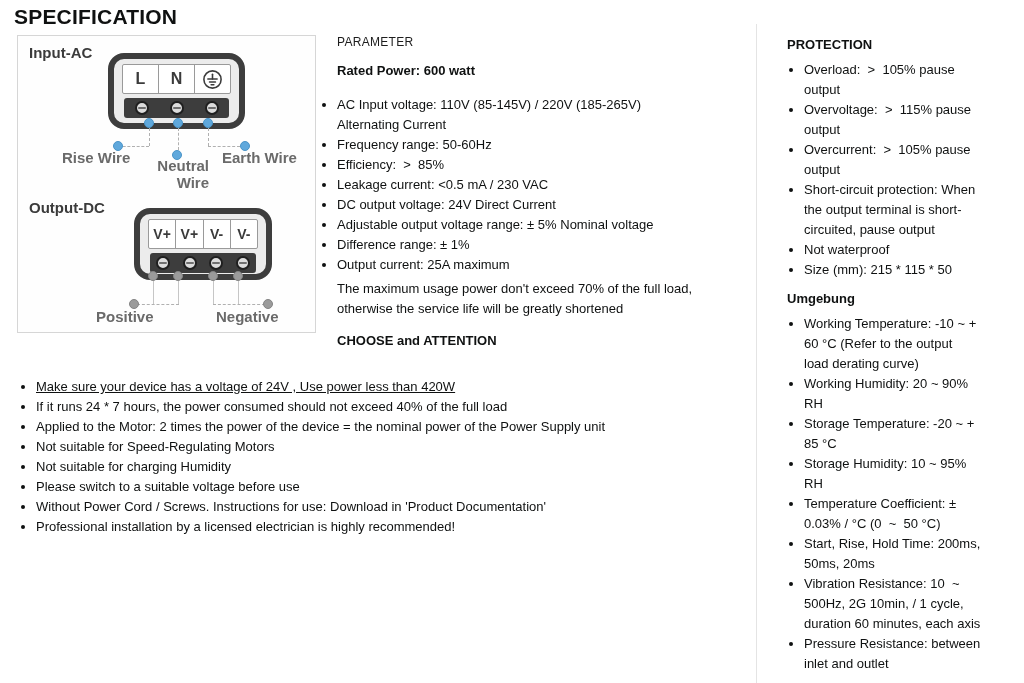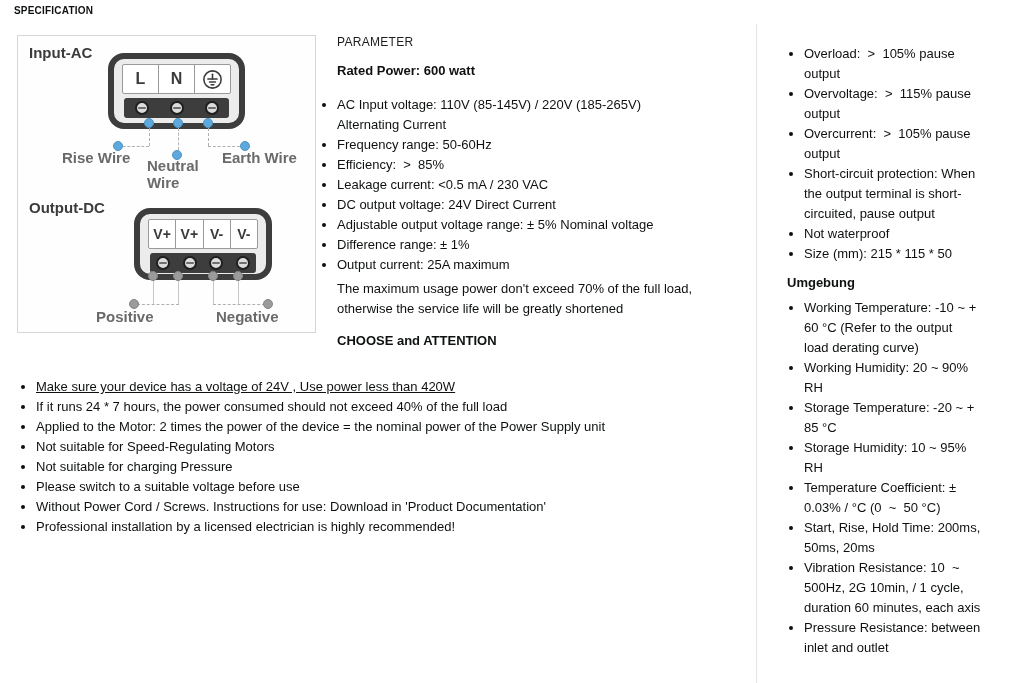--- a/index.html
+++ b/index.html
@@ -5,21 +5,21 @@
   html,body{margin:0;padding:0}
   body{
     width:1024px;height:683px;position:relative;overflow:hidden;
     background:#fff;color:#0F1111;
     font-family:"Liberation Sans",sans-serif;font-size:13px;
   }
   .b{font-weight:400}
   .u{text-decoration:underline}
 
   
-  .page-title{position:absolute;left:14px;top:5px;font-size:10px;font-weight:700;letter-spacing:.2px;color:#0F1111}
+  .page-title{position:absolute;left:14px;top:5px;font-size:21px;font-weight:700;letter-spacing:.2px;color:#0F1111}
 
   
   .dbox{position:absolute;left:17px;top:35px;width:297px;height:296px;border:1px solid #d6d6d6;background:#fefefe}
   .dlabel{position:absolute;font-size:15px;font-weight:700;color:#3b3b3b}
   .lbl-input{left:11px;top:8px}
   .lbl-output{left:11px;top:163px}
   .conn{position:absolute;border:6px solid #3d3d3d;border-radius:16px;background:#ececec;box-sizing:border-box}
   .conn-ac{left:90px;top:17px;width:137px;height:76px}
   .conn-dc{left:116px;top:172px;width:138px;height:72px}
   .strip{display:flex;margin:5px 8px 0;background:#fff;border:1px solid #9a9a9a;height:30px;border-radius:2px;box-sizing:border-box}
@@ -38,21 +38,21 @@
   .wire-lbl{position:absolute;font-size:15px;font-weight:700;color:#6a6a6a;white-space:nowrap}
   
   .d-ac1{left:126px;top:82px}.d-ac2{left:155px;top:82px}.d-ac3{left:185px;top:82px}
   .l-ac1v{left:131px;top:92px;height:18px}
   .l-ac1h{left:100px;top:110px;width:31px}
   .l-ac2v{left:160px;top:92px;height:22px}
   .l-ac3v{left:190px;top:92px;height:18px}
   .l-ac3h{left:190px;top:110px;width:32px}
   .d-live{left:95px;top:105px}.d-neutral{left:154px;top:114px}.d-earth{left:222px;top:105px}
   .lbl-live{left:44px;top:113px}
-  .lbl-neutral{left:129px;top:121px;width:62px;text-align:left;line-height:17px;white-space:normal}
+  .lbl-neutral{left:129px;top:121px;width:62px;text-align:right;line-height:17px;white-space:normal}
   .lbl-earth{left:204px;top:113px}
   
   .d-dc1{left:130px;top:235px}.d-dc2{left:155px;top:235px}.d-dc3{left:190px;top:235px}.d-dc4{left:215px;top:235px}
   .l-dc1{left:135px;top:245px;height:23px}.l-dc2{left:160px;top:245px;height:23px}
   .l-dc3{left:195px;top:245px;height:23px}.l-dc4{left:220px;top:245px;height:23px}
   .l-pos{left:119px;top:268px;width:42px}.l-neg{left:195px;top:268px;width:52px}
   .d-pos{left:111px;top:263px}.d-neg{left:245px;top:263px}
   .lbl-pos{left:78px;top:272px}.lbl-neg{left:198px;top:272px}
 
   
@@ -178,30 +178,31 @@
   <div class="choose">CHOOSE and ATTENTION</div>
 </section>
 
 <section class="attention">
   <ul class="attlist">
 
   <li><span><span class="u">Make sure your device has a voltage of 24V , Use power less than 420W</span></span></li>
       <li><span><span>If it runs 24 * 7 hours, the power consumed should not exceed 40% of the full load</span></span></li>
       <li><span><span>Applied to the Motor: 2 times the power of the device = the nominal power of the Power Supply unit</span></span></li>
       <li><span><span>Not suitable for Speed-Regulating Motors</span></span></li>
-      <li><span><span>Not suitable for charging Pressure</span></span></li>
+      <li><span><span>Not suitable for charging Humidity</span></span></li>
       <li><span><span>Please switch to a suitable voltage before use</span></span></li>
       <li><span><span>Without Power Cord / Screws. Instructions for use: Download in 'Product Documentation'</span></span></li>
       <li><span><span>Professional installation by a licensed electrician is highly recommended!</span></span></li>
     </ul>
 </section>
 
 <div class="divider"></div>
 
 <aside class="rightcol">
+  <div class="rsec-h">PROTECTION</div>
   <ul class="rlist">
 
   <li><span><span>Overload:  &gt;  105% pause
 output</span></span></li>
       <li><span><span>Overvoltage:  &gt;  115% pause
 output</span></span></li>
       <li><span><span>Overcurrent:  &gt;  105% pause
 output</span></span></li>
       <li><span><span>Short-circuit protection: When
 the output terminal is short-

